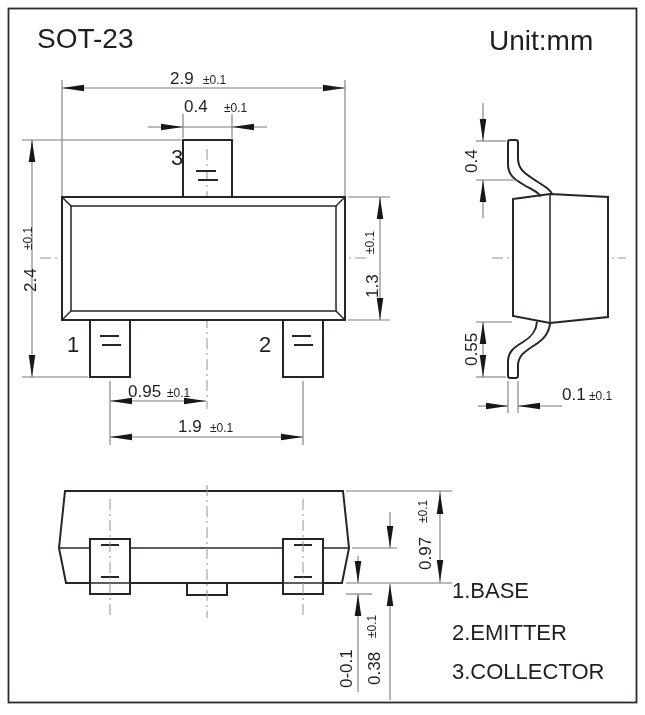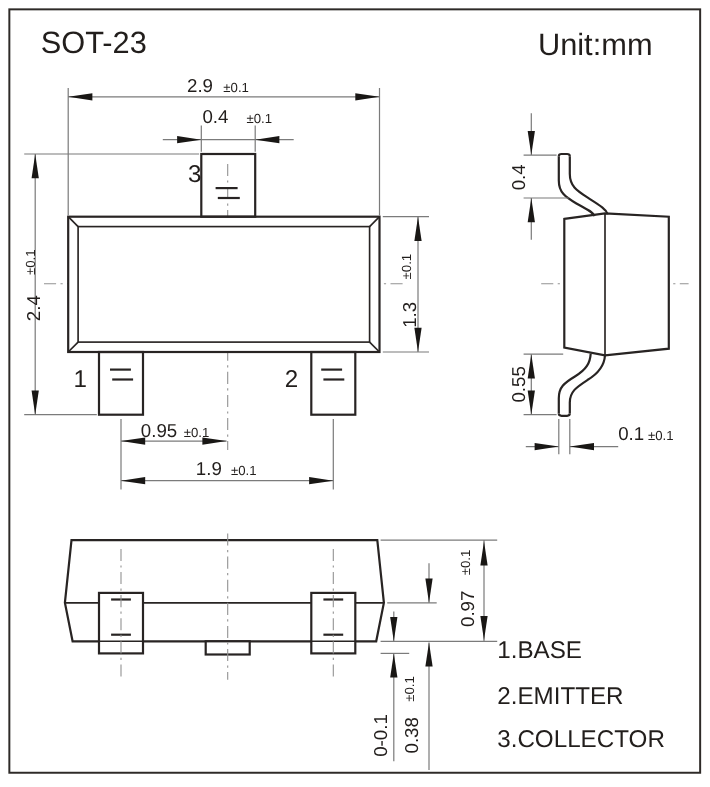--- a/index.html
+++ b/index.html
@@ -1,17 +1,17 @@
 <!DOCTYPE html>
 <html><head>
 <meta charset="utf-8">
 <style>
   html,body{margin:0;padding:0;background:#ffffff;}
   .stage{position:relative;width:645px;height:715px;background:#ffffff;overflow:hidden;
-         font-family:"Liberation Sans", sans-serif;}
+         font-family:"Liberation Sans", sans-serif;border-radius:21px;}
   svg{display:block;}
   
   .obj   {stroke:#282423;stroke-width:2;fill:none;stroke-linejoin:miter;stroke-linecap:butt;}
   .objf  {stroke:#282423;stroke-width:2;fill:#ffffff;stroke-linejoin:miter;}
   .objw  {stroke:#282423;stroke-width:2;fill:none;}
   .med   {stroke:#282423;stroke-width:1.5;fill:none;}
   .thin  {stroke:#282423;stroke-width:1.3;fill:none;}
   .dim   {stroke:#7b7b7b;stroke-width:1.1;fill:none;}
   .cl    {stroke:#929292;stroke-width:1;fill:none;stroke-dasharray:11 4 2 4;}
   .ah    {fill:#191715;stroke:none;}

